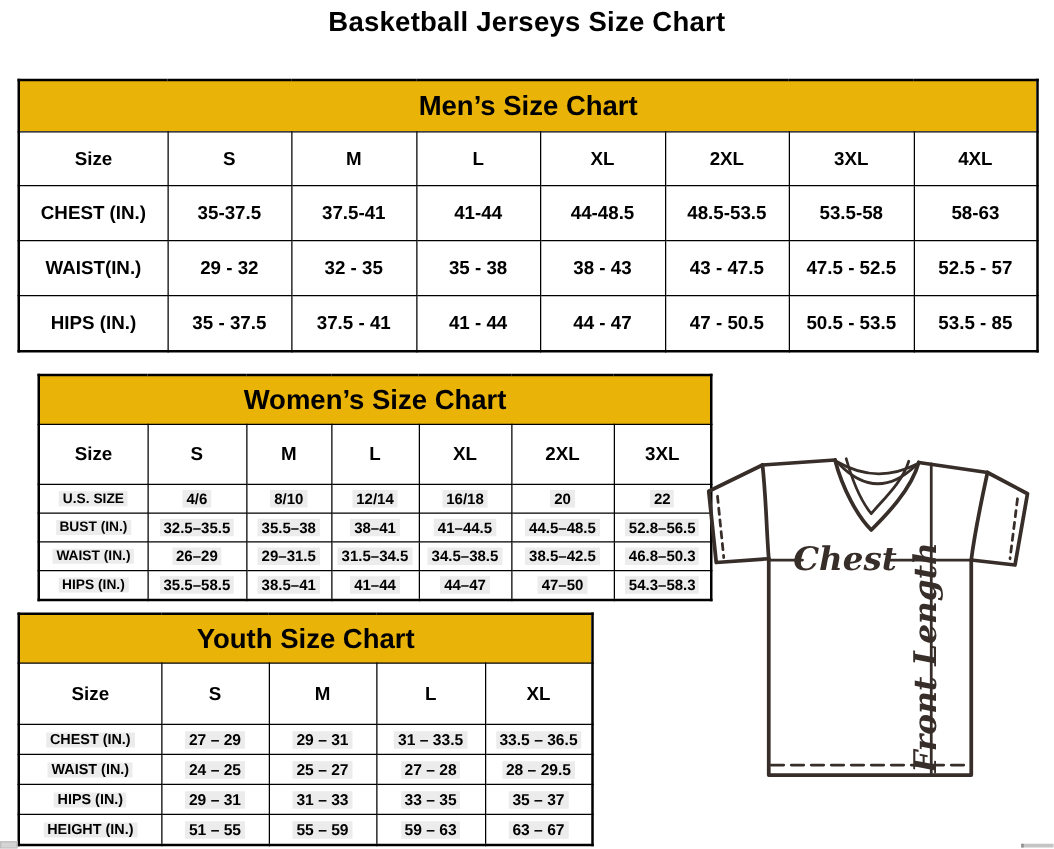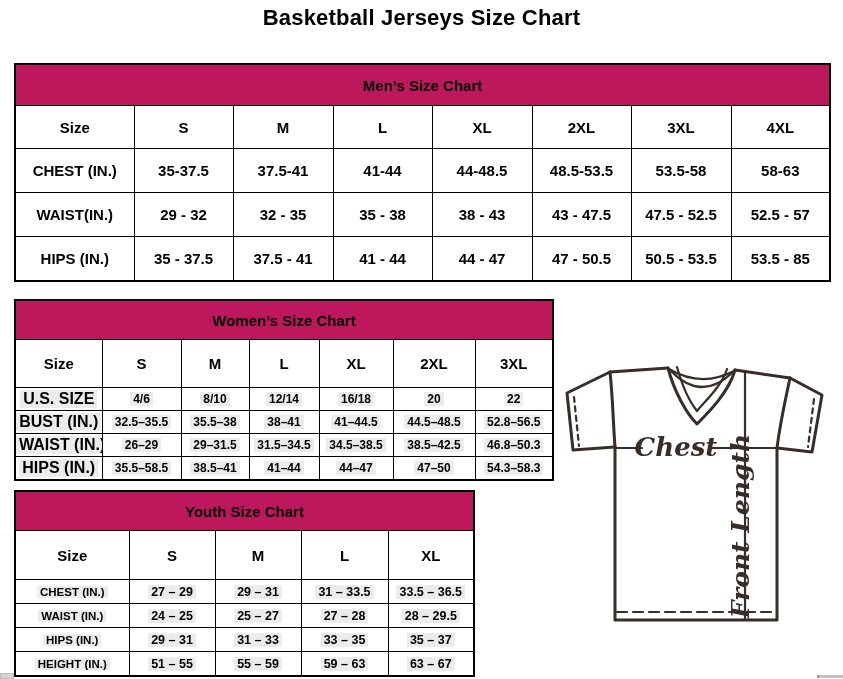--- a/index.html
+++ b/index.html
@@ -4,32 +4,32 @@
 <style>
   html,body{margin:0;padding:0;background:#fff;}
   #stage{position:relative;width:843px;height:679px;background:#fff;overflow:hidden;
          font-family:"Liberation Sans",sans-serif;color:#000;padding-left:44px;}
   .page-title{position:absolute;left:0;top:5px;width:843px;text-align:center;
               font-size:22px;font-weight:bold;letter-spacing:.2px;}
   table.size-table{position:absolute;border-collapse:collapse;table-layout:fixed;
                    border:2px solid #000;background:#fff;}
   .size-table th,.size-table td{border:1.5px solid #000;text-align:center;vertical-align:middle;
                    padding:0;font-weight:bold;overflow:hidden;white-space:nowrap;}
-  .band{background:#be185d;font-size:15px;}
+  .band{background:#eab308;font-size:22px;}
   
   #mens-table{left:14px;top:63px;width:815px;}
   #mens-table .band{height:40px;}
   #mens-table .colhead{height:43px;font-size:15px;}
   #mens-table .datarow td{height:43px;font-size:15px;}
   
-  #womens-table{left:14px;top:299px;width:538px;border-radius:24px;}
+  #womens-table{left:30px;top:299px;width:538px;border-radius:24px;}
   #womens-table .band{height:38px;}
   #womens-table .colhead{height:48px;font-size:15px;}
   #womens-table .datarow td{height:22px;font-size:12px;}
-  #womens-table .datarow .rowlabel{font-size:16px;}
+  #womens-table .datarow .rowlabel{font-size:11px;}
   
   #youth-table{left:14px;top:490px;width:459px;}
   #youth-table .band{height:38px;}
   #youth-table .colhead{height:49px;font-size:15px;}
   #youth-table .datarow td{height:23px;font-size:12.5px;}
   #youth-table .datarow .rowlabel{font-size:11.5px;}
   .hl{background:#ececec;padding:0 3px;display:inline-block;}
   
   #jersey{position:absolute;left:556px;top:358px;width:290px;height:270px;}
   #jersey path,#jersey line{fill:none;stroke:#372d29;stroke-linecap:round;stroke-linejoin:round;}

